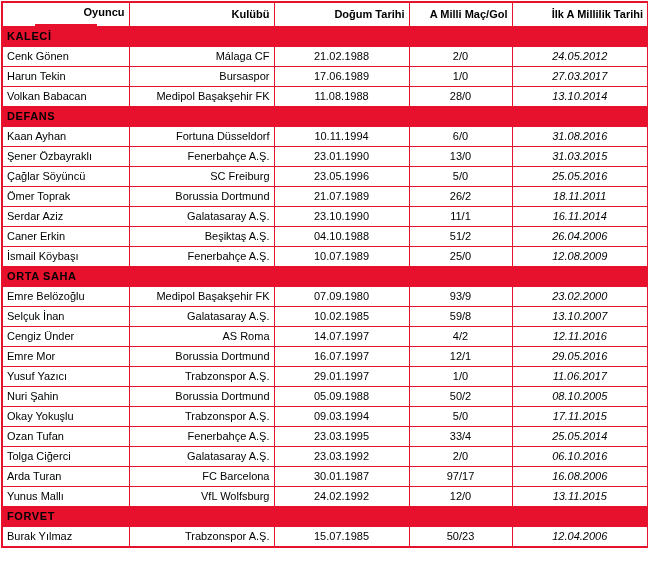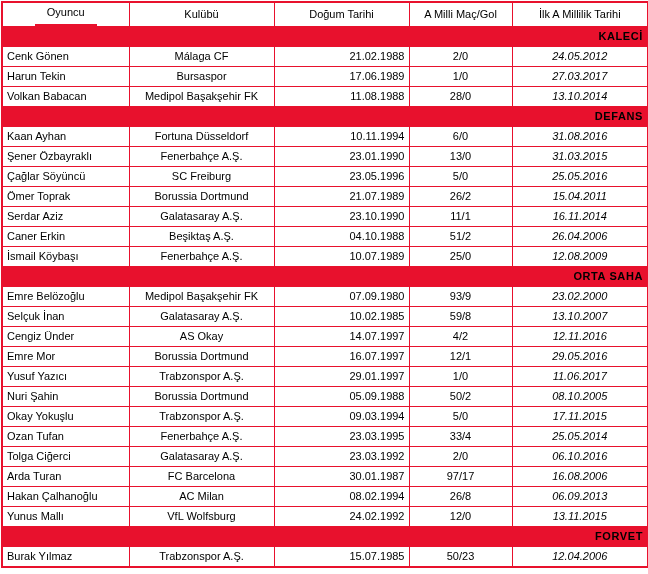--- a/index.html
+++ b/index.html
@@ -26,51 +26,51 @@
     color: #000000;
     padding: 0 4px;
     height: 19px;
     line-height: 19px;
     overflow: hidden;
     white-space: nowrap;
   }
   thead th {
     background: #ffffff;
     color: #e8112d;
-    font-weight: normal;
+    font-weight: bold;
     font-size: 11.5px;
-    text-align: center;
+    text-align: right;
     height: 32px;
     line-height: 13px;
     padding: 2px 3px;
     vertical-align: middle;
   }
   thead th.first-head {
     position: relative;
   }
   .head-underline {
     display: block;
     width: 62px;
     height: 2px;
     background: #e8112d;
     margin: 2px auto 0 auto;
   }
   .section-row td {
     background: #e8112d;
     color: #ffffff;
     font-weight: bold;
-    text-align: right;
+    text-align: left;
     letter-spacing: 0.6px;
     font-size: 11px;
     height: 17px;
     line-height: 17px;
   }
   td.c-name { text-align: left; }
-  td.c-club { text-align: center; }
-  td.c-birth { text-align: right; }
+  td.c-club { text-align: right; }
+  td.c-birth { text-align: center; }
   td.c-caps { text-align: center; }
   td.c-debut { text-align: center; font-style: italic; }
   col.w-name { width: 127px; }
   col.w-club { width: 145px; }
   col.w-birth { width: 135px; }
   col.w-caps { width: 103px; }
   col.w-debut { width: 136px; }
 </style>
 </head>
 <body>
@@ -142,21 +142,21 @@
         <td class="c-club">SC Freiburg</td>
         <td class="c-birth">23.05.1996</td>
         <td class="c-caps">5/0</td>
         <td class="c-debut">25.05.2016</td>
       </tr>
       <tr>
         <td class="c-name">Ömer Toprak</td>
         <td class="c-club">Borussia Dortmund</td>
         <td class="c-birth">21.07.1989</td>
         <td class="c-caps">26/2</td>
-        <td class="c-debut">15.04.2011</td>
+        <td class="c-debut">18.11.2011</td>
       </tr>
       <tr>
         <td class="c-name">Serdar Aziz</td>
         <td class="c-club">Galatasaray A.Ş.</td>
         <td class="c-birth">23.10.1990</td>
         <td class="c-caps">11/1</td>
         <td class="c-debut">16.11.2014</td>
       </tr>
       <tr>
         <td class="c-name">Caner Erkin</td>
@@ -184,21 +184,21 @@
       </tr>
       <tr>
         <td class="c-name">Selçuk İnan</td>
         <td class="c-club">Galatasaray A.Ş.</td>
         <td class="c-birth">10.02.1985</td>
         <td class="c-caps">59/8</td>
         <td class="c-debut">13.10.2007</td>
       </tr>
       <tr>
         <td class="c-name">Cengiz Ünder</td>
-        <td class="c-club">AS Okay</td>
+        <td class="c-club">AS Roma</td>
         <td class="c-birth">14.07.1997</td>
         <td class="c-caps">4/2</td>
         <td class="c-debut">12.11.2016</td>
       </tr>
       <tr>
         <td class="c-name">Emre Mor</td>
         <td class="c-club">Borussia Dortmund</td>
         <td class="c-birth">16.07.1997</td>
         <td class="c-caps">12/1</td>
         <td class="c-debut">29.05.2016</td>
@@ -239,27 +239,20 @@
         <td class="c-debut">06.10.2016</td>
       </tr>
       <tr>
         <td class="c-name">Arda Turan</td>
         <td class="c-club">FC Barcelona</td>
         <td class="c-birth">30.01.1987</td>
         <td class="c-caps">97/17</td>
         <td class="c-debut">16.08.2006</td>
       </tr>
       <tr>
-        <td class="c-name">Hakan Çalhanoğlu</td>
-        <td class="c-club">AC Milan</td>
-        <td class="c-birth">08.02.1994</td>
-        <td class="c-caps">26/8</td>
-        <td class="c-debut">06.09.2013</td>
-      </tr>
-      <tr>
         <td class="c-name">Yunus Mallı</td>
         <td class="c-club">VfL Wolfsburg</td>
         <td class="c-birth">24.02.1992</td>
         <td class="c-caps">12/0</td>
         <td class="c-debut">13.11.2015</td>
       </tr>
       <tr class="section-row">
         <td colspan="5">FORVET</td>
       </tr>
       <tr>

